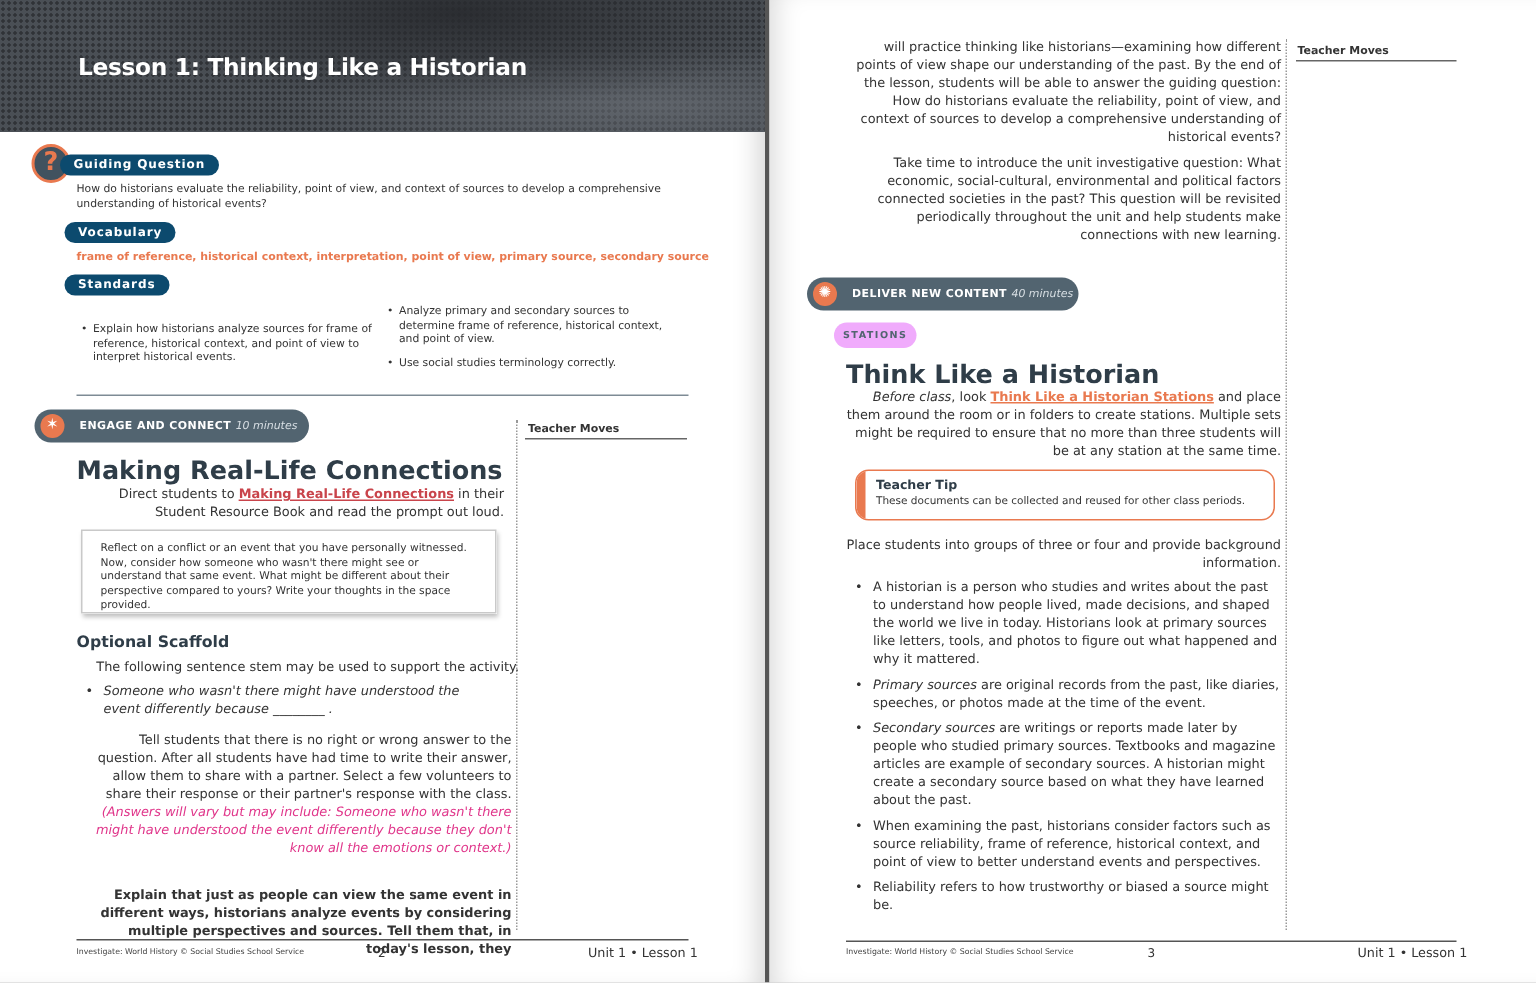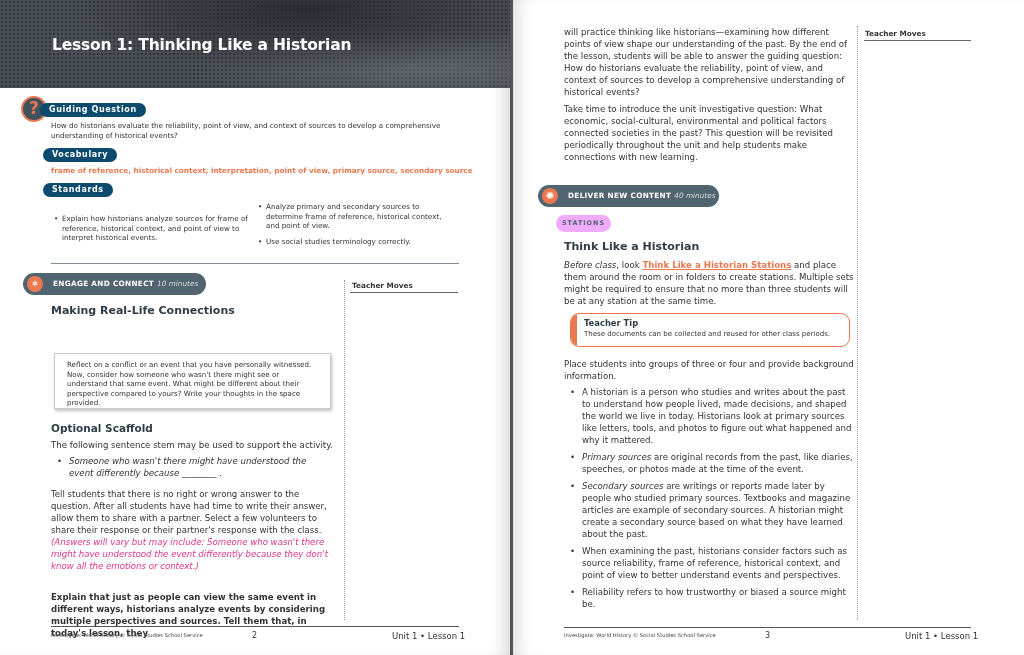--- a/index.html
+++ b/index.html
@@ -52,23 +52,23 @@
   .section-bar .mins { font-weight: normal; font-style: italic; color: #d8dfe4; margin-left: 3px; letter-spacing: 0; }
   .section-icon {
     position: absolute; left: 4px; top: 3px; width: 16px; height: 16px; border-radius: 50%;
     background: #e9794f; color: #fff; font-size: 10px; line-height: 16px; text-align: center;
   }
 
   .tm-label { position: absolute; font-size: 7.3px; font-weight: bold; color: #333; }
   .tm-rule { position: absolute; height: 1px; background: #666; }
   .dotted-v { position: absolute; width: 0; border-left: 1px dotted #999; }
 
-  .h2 { position: absolute; font-weight: bold; color: #2f3d48; font-size: 11px; }
+  .h2 { position: absolute; font-weight: bold; color: #2f3d48; font-size: 17px; }
   .h3 { position: absolute; font-weight: bold; color: #2f3d48; font-size: 10.5px; }
-  .body-text { position: absolute; font-size: 8.6px; line-height: 12px; color: #333; }
+  .body-text { position: absolute; font-size: 8.6px; line-height: 12px; color: #333; text-align: right; }
   .link { color: #e9794f; font-weight: bold; text-decoration: underline; }
   .link-red { color: #c9444b; font-weight: bold; text-decoration: underline; }
   .pink { color: #e0358a; font-style: italic; }
   .ital { font-style: italic; }
 
   .prompt-box {
     position: absolute; left: 54px; top: 353px; width: 277px; height: 56px; border: 1px solid #c9c9c9;
     box-shadow: 1px 2px 3px rgba(0,0,0,0.25); padding: 6px 12px; font-size: 7.1px; line-height: 9.6px; color: #333;
   }
 
@@ -124,20 +124,21 @@
   <div class="section-bar" style="left:23px; top:273px; width:183px;">
     <span class="section-icon">✶</span>
     <span>ENGAGE AND CONNECT</span><span class="mins">10 minutes</span>
   </div>
 
   <div class="tm-label" style="left:352px; top:281px;">Teacher Moves</div>
   <div class="tm-rule" style="left:350px; top:292px; width:108px;"></div>
   <div class="dotted-v" style="left:344px; top:280px; height:340px;"></div>
 
   <div class="h2" style="left:51px; top:304px;">Making Real-Life Connections</div>
+  <div class="body-text" style="left:51px; top:324px; width:285px;"><span>Direct students to </span><span class="link-red">Making Real-Life Connections</span><span> in their Student Resource Book and read the prompt out loud.</span></div>
 
   <div class="prompt-box">
     <span>Reflect on a conflict or an event that you have personally witnessed. Now, consider how someone who wasn't there might see or understand that same event. What might be different about their perspective compared to yours? Write your thoughts in the space provided.</span>
   </div>
 
   <div class="h3" style="left:51px; top:422px;">Optional Scaffold</div>
   <div class="body-text" style="left:51px; top:439px; width:295px;">The following sentence stem may be used to support the activity.</div>
   <ul class="body-list" style="left:51px; top:455px; width:265px;">
     <li class="ital">Someone who wasn't there might have understood the event differently because ________ .</li>
   </ul>

